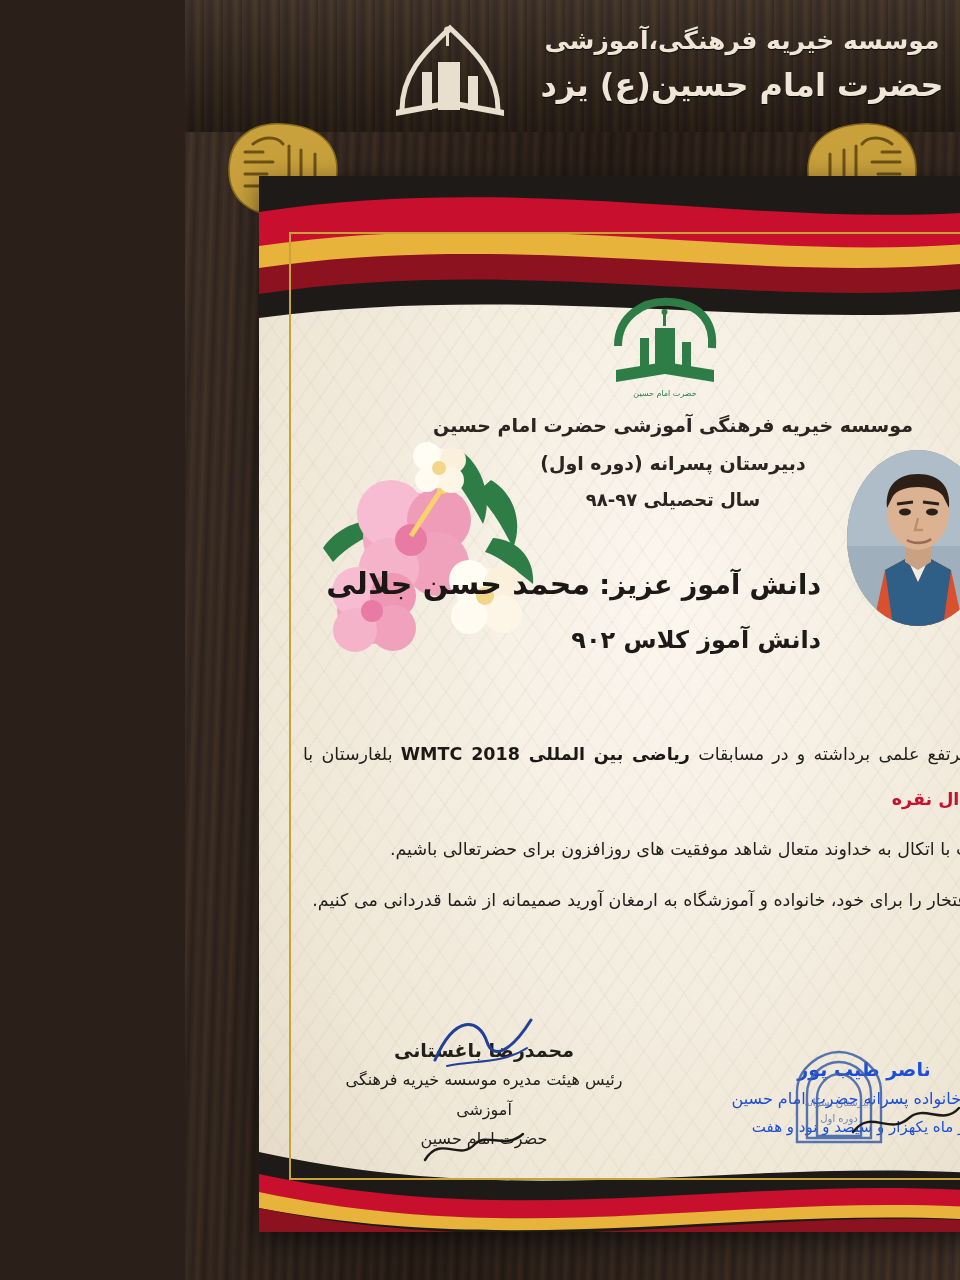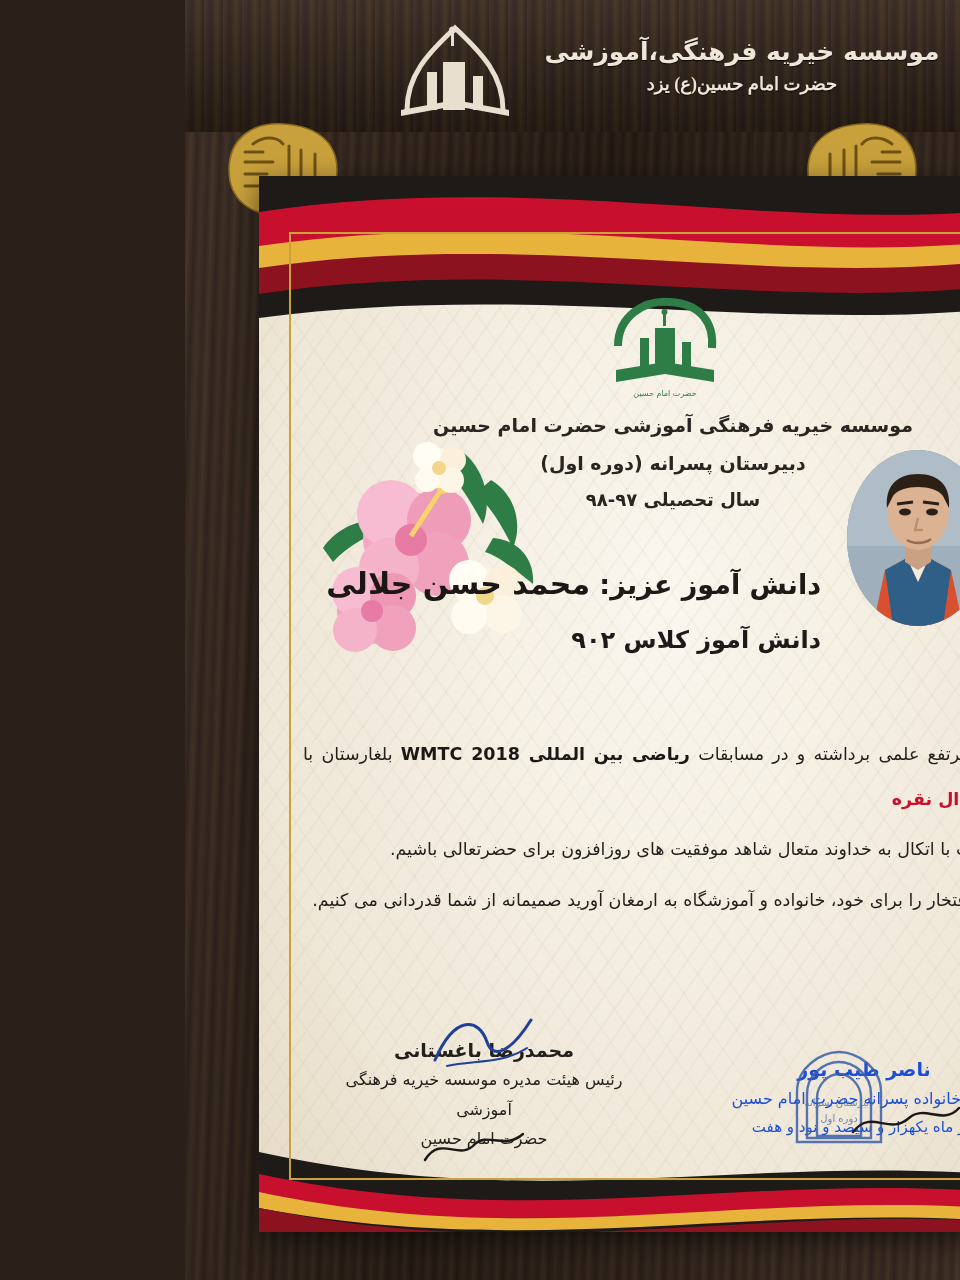--- a/index.html
+++ b/index.html
@@ -34,21 +34,21 @@
     direction:rtl;
   }
   .header-text{
     text-align:center;
     color:#efe6d8;
     text-shadow:0 1px 1px rgba(0,0,0,.8);
     line-height:1.55;
     font-family:"DejaVu Sans", sans-serif;
   }
   .header-text .l1{font-size:25px;font-weight:700;letter-spacing:0px;}
-  .header-text .l2{font-size:18px;font-weight:700;font-family:Liberation Serif, serif;}
+  .header-text .l2{font-size:32px;font-weight:700;}
 
   .header-logo{width:128px;height:104px;display:block;}
 
   
   .corner{
     position:absolute;width:120px;height:104px;
   }
   .corner.tl{top:118px;left:38px;}
   .corner.tr{top:118px;right:38px;}
 

